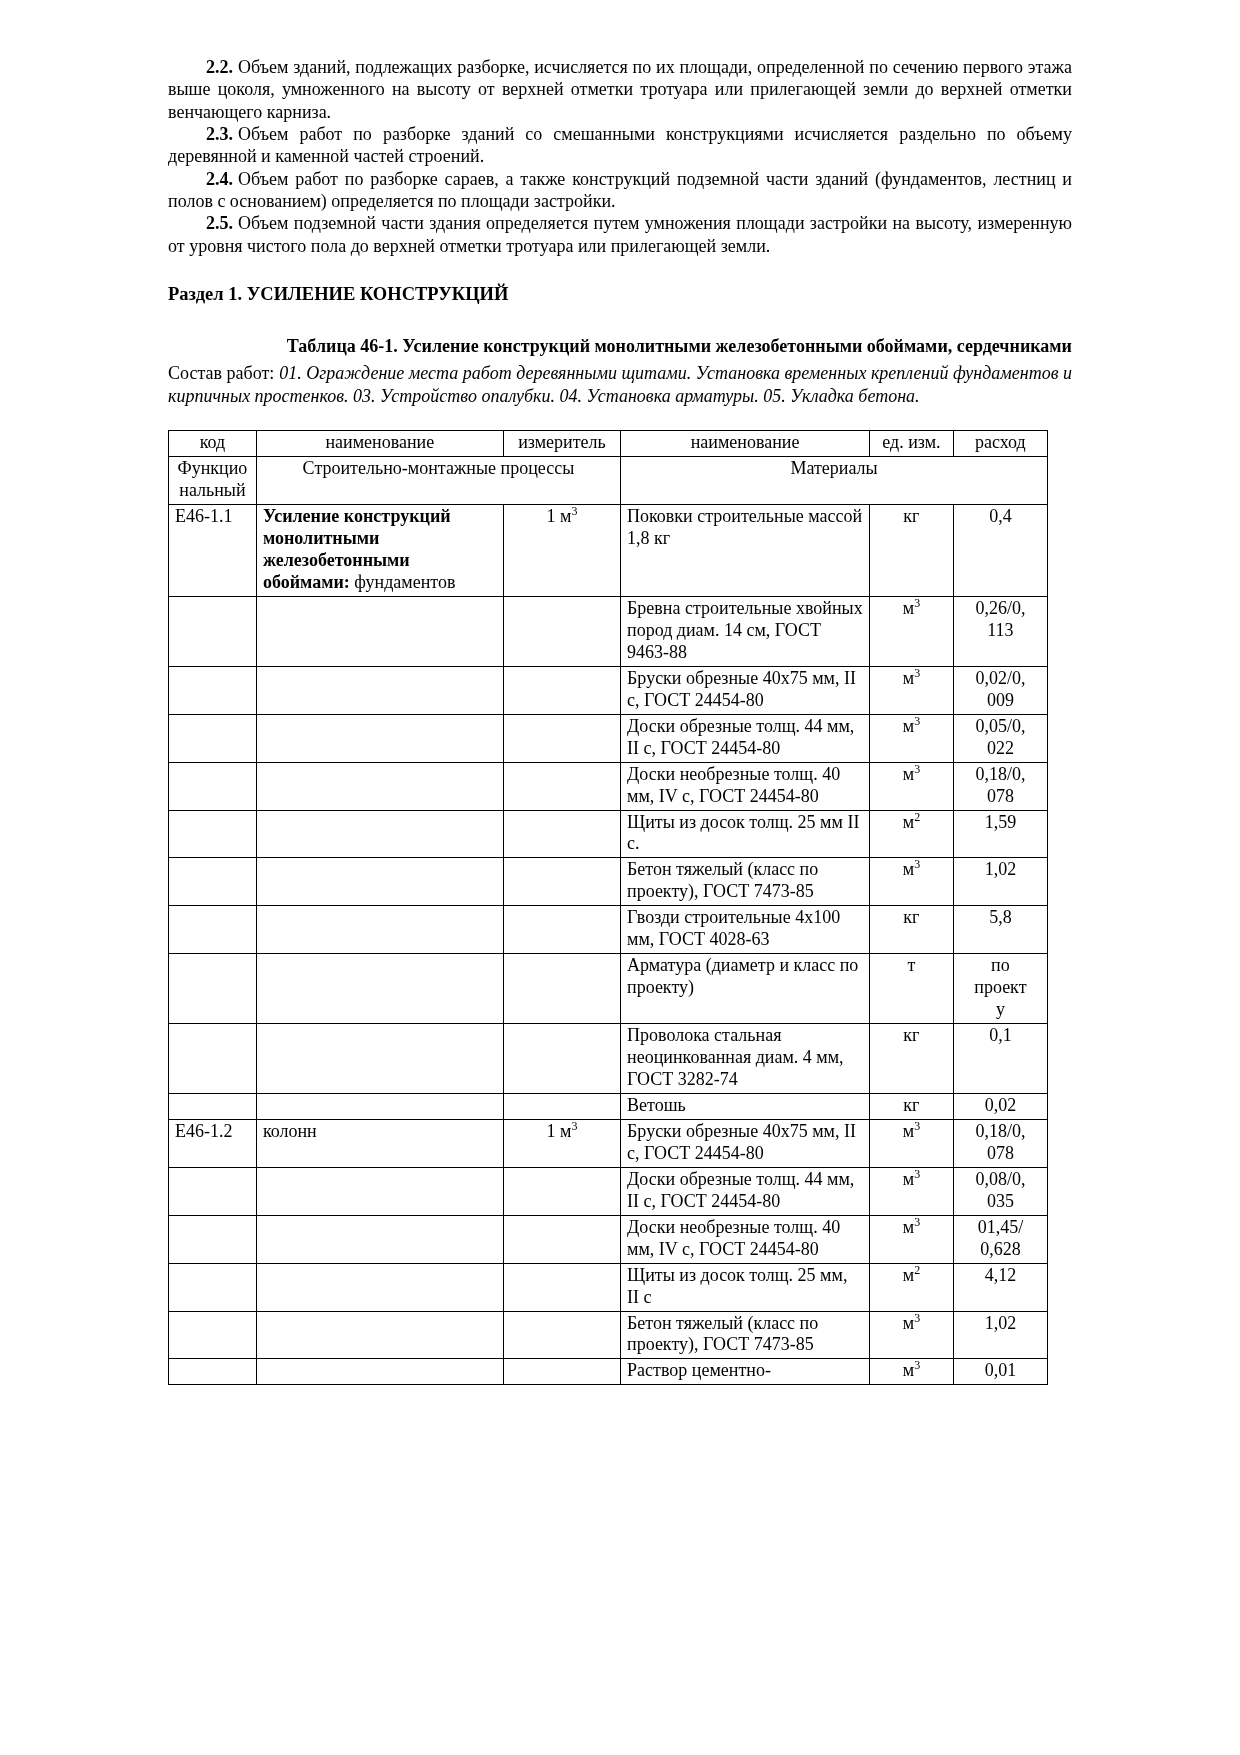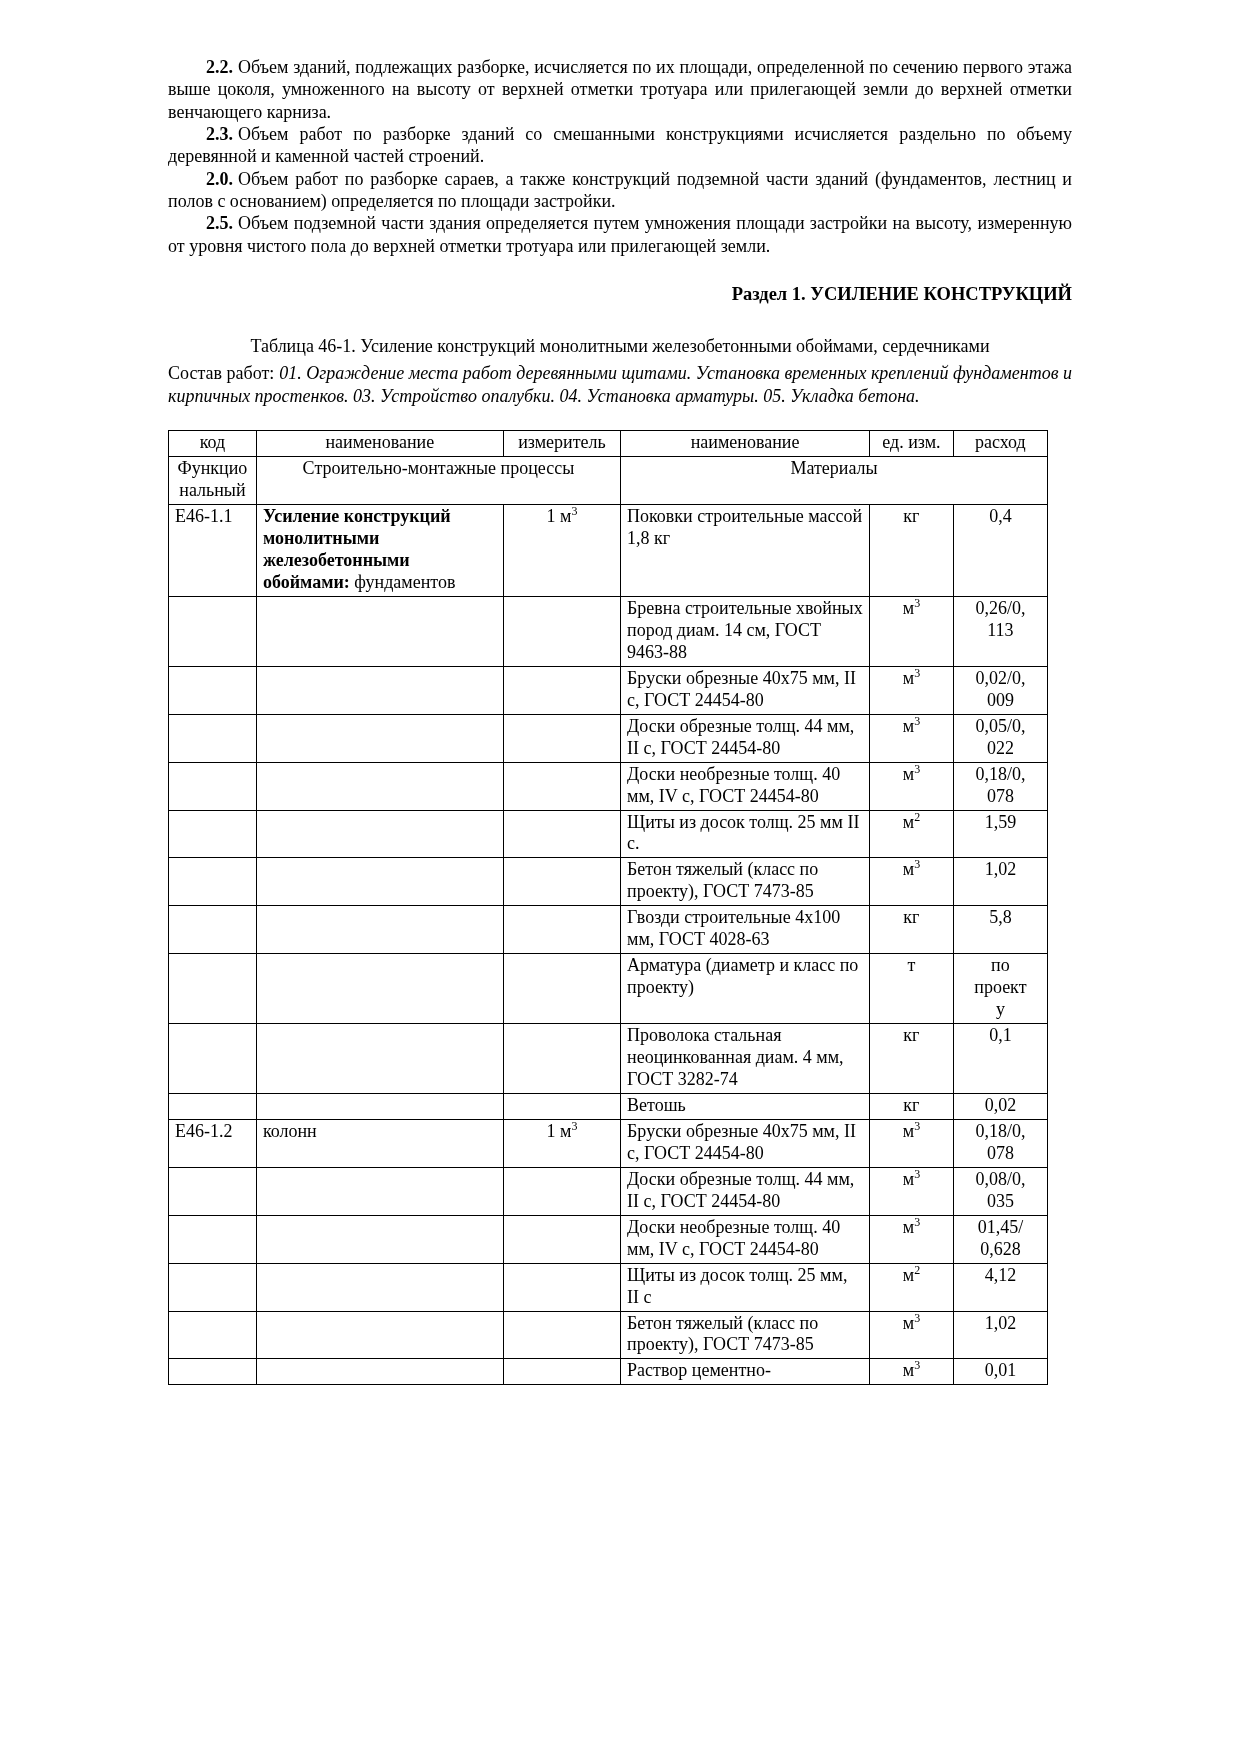--- a/index.html
+++ b/index.html
@@ -20,28 +20,28 @@
     font-size:18px;
     line-height:1.24;
     text-align:justify;
     text-indent:38px;
   }
   .para-num{font-weight:bold;margin-right:5px;}
   .section-title{
     margin:27px 0 0 0;
     font-size:18.5px;
     font-weight:bold;
-    text-align:right;
+    text-align:left;
     text-indent:0;
   }
   .table-title{
     margin:30px 0 0 0;
     font-size:18px;
-    font-weight:normal;
-    text-align:center;
+    font-weight:bold;
+    text-align:right;
     line-height:1.3;
     text-indent:0;
   }
   .works-para{
     margin:4px 0 0 0;
     font-size:18px;
     line-height:1.28;
     text-align:justify;
     text-indent:0;
   }
@@ -75,21 +75,21 @@
 </style>
 </head>
 <body>
 
 <div class="page">
 
   <p class="body-para"><span class="para-num">2.2.</span><span>Объем зданий, подлежащих разборке, исчисляется по их площади, определенной по сечению первого этажа выше цоколя, умноженного на высоту от верхней отметки тротуара или прилегающей земли до верхней отметки венчающего карниза.</span></p>
 
   <p class="body-para"><span class="para-num">2.3.</span><span>Объем работ по разборке зданий со смешанными конструкциями исчисляется раздельно по объему деревянной и каменной частей строений.</span></p>
 
-  <p class="body-para"><span class="para-num">2.0.</span><span>Объем работ по разборке сараев, а также конструкций подземной части зданий (фундаментов, лестниц и полов с основанием) определяется по площади застройки.</span></p>
+  <p class="body-para"><span class="para-num">2.4.</span><span>Объем работ по разборке сараев, а также конструкций подземной части зданий (фундаментов, лестниц и полов с основанием) определяется по площади застройки.</span></p>
 
   <p class="body-para"><span class="para-num">2.5.</span><span>Объем подземной части здания определяется путем умножения площади застройки на высоту, измеренную от уровня чистого пола до верхней отметки тротуара или прилегающей земли.</span></p>
 
   <p class="section-title">Раздел 1. УСИЛЕНИЕ КОНСТРУКЦИЙ</p>
 
   <p class="table-title">Таблица 46-1. Усиление конструкций монолитными железобетонными обоймами, сердечниками</p>
 
   <p class="works-para"><span class="works-label">Состав работ:</span><span class="works-text">01. Ограждение места работ деревянными щитами. Установка временных креплений фундаментов и кирпичных простенков. 03. Устройство опалубки. 04. Установка арматуры. 05. Укладка бетона.</span></p>
 
   <table class="spec">

